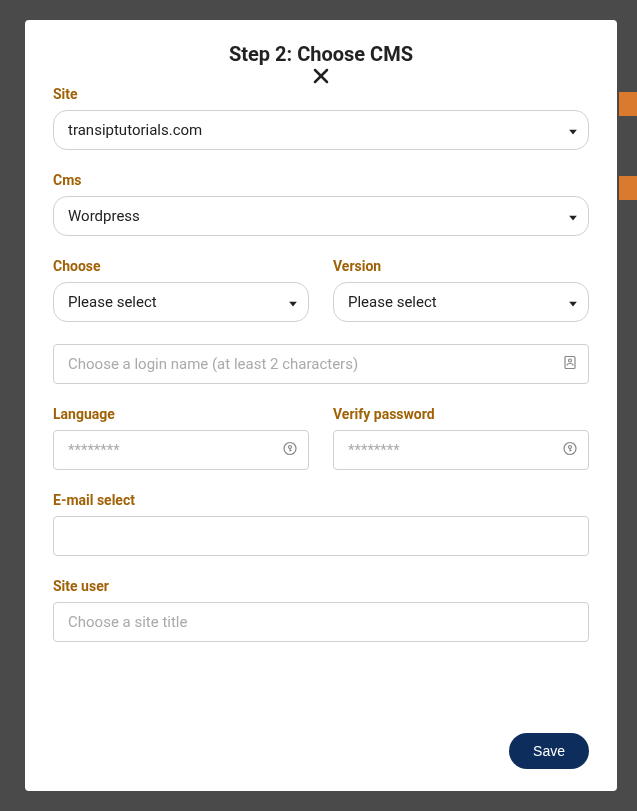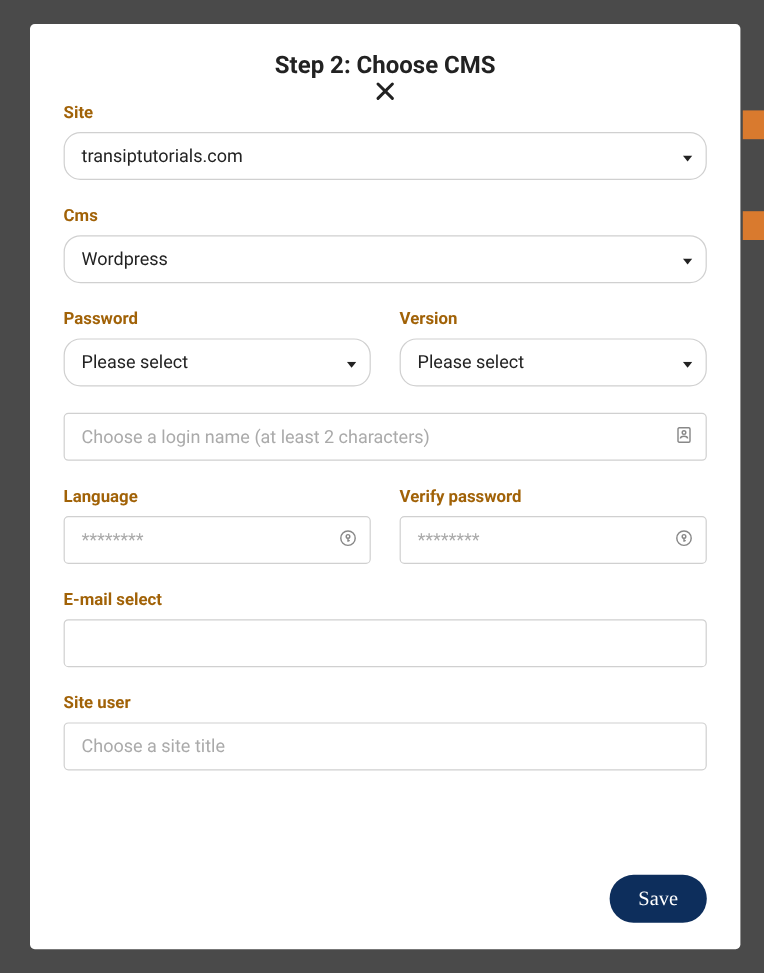--- a/index.html
+++ b/index.html
@@ -116,24 +116,24 @@
     .modal-footer {
       margin-top: auto;
       display: flex;
       justify-content: flex-end;
     }
     .save-btn {
       background: #0d2e5c;
       color: #fff;
       border: none;
       padding: 10px 24px;
-      font-size: 17px;
+      font-size: 14px;
       border-radius: 20px;
       cursor: pointer;
-      font-family: Liberation Serif, serif;
+      font-family: Liberation Sans, sans-serif;
     }
     .bg-strip {
       position: absolute;
       right: 0;
       background: #d97a2e;
       width: 18px;
       height: 24px;
     }
   </style>
 </head>
@@ -172,21 +172,21 @@
       <span class="select-caret">
         <svg width="8" height="6" viewBox="0 0 8 6">
             <path d="M0 0 L8 0 L4 5 Z" fill="currentColor"></path>
           </svg>
       </span>
     </div>
   </div>
 
   <div class="form-row">
     <div class="form-group">
-      <label class="label">Password</label>
+      <label class="label">Choose</label>
       <div class="select-wrapper">
         <div class="select">Please select</div>
         <span class="select-caret">
           <svg width="8" height="6" viewBox="0 0 8 6">
               <path d="M0 0 L8 0 L4 5 Z" fill="currentColor"></path>
             </svg>
         </span>
       </div>
     </div>
     <div class="form-group">

